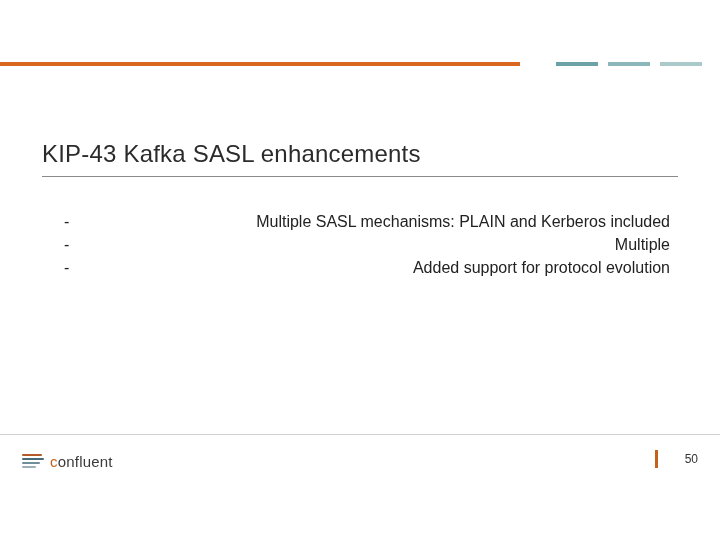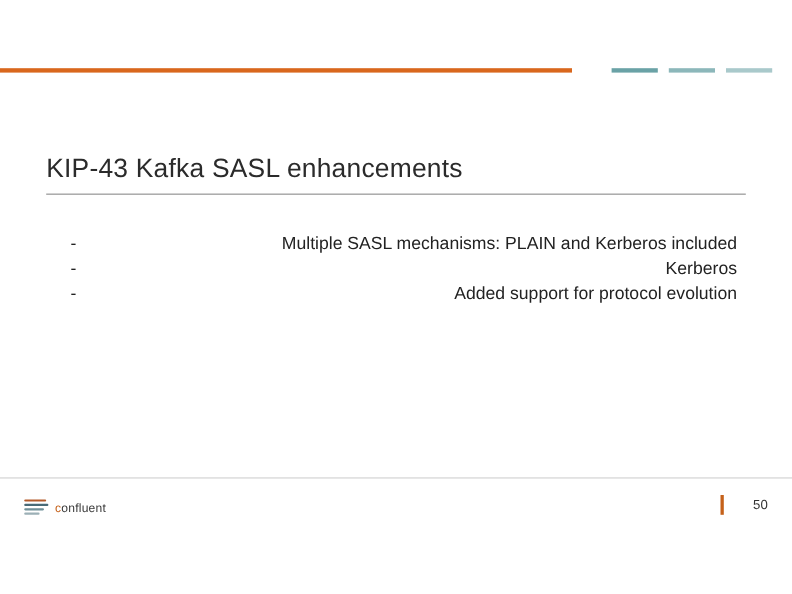--- a/index.html
+++ b/index.html
@@ -29,21 +29,21 @@
   .footer { position: absolute; left: 0; right: 0; bottom: 0; height: 46px; }
   .footer-line { position: absolute; top: 0; left: 0; right: 0; height: 1px; background: #d0d0d0; }
 
   .logo { position: absolute; left: 22px; bottom: 10px; display: flex; align-items: center; gap: 6px; }
   .logo-mark { width: 22px; height: 16px; position: relative; }
   .logo-mark .bar { position: absolute; height: 2px; border-radius: 1px; left: 0; }
   .logo-mark .b1 { top: 0; width: 20px; background: #b35a2a; }
   .logo-mark .b2 { top: 4px; width: 22px; background: #486a77; }
   .logo-mark .b3 { top: 8px; width: 18px; background: #6f8f98; }
   .logo-mark .b4 { top: 12px; width: 14px; background: #9cb0b6; }
-  .logo-text { font-size: 11px; color: #3a3a3a; letter-spacing: 0.2px; }
+  .logo-text { font-size: 15px; color: #3a3a3a; letter-spacing: 0.2px; }
   .logo-text .accent { color: #c5611a; }
 
   .page-num { position: absolute; right: 22px; bottom: 12px; display: flex; align-items: center; gap: 27px; }
   .page-divider { width: 3px; height: 18px; background: #c5611a; }
   .page-value { font-size: 12px; color: #333; }
 </style>
 </head>
 <body>
 
 <div class="slide">
@@ -60,21 +60,21 @@
     <div class="title-underline"></div>
   </div>
 
   <div class="bullets">
     <div class="bullet-row">
       <span class="bullet-dash">-</span>
       <span class="bullet-text">Multiple SASL mechanisms: PLAIN and Kerberos included</span>
     </div>
     <div class="bullet-row">
       <span class="bullet-dash">-</span>
-      <span class="bullet-text">Kerberos</span>
+      <span class="bullet-text">Multiple</span>
     </div>
     <div class="bullet-row">
       <span class="bullet-dash">-</span>
       <span class="bullet-text">Added support for protocol evolution</span>
     </div>
   </div>
 
   <div class="footer">
     <div class="footer-line"></div>
 

